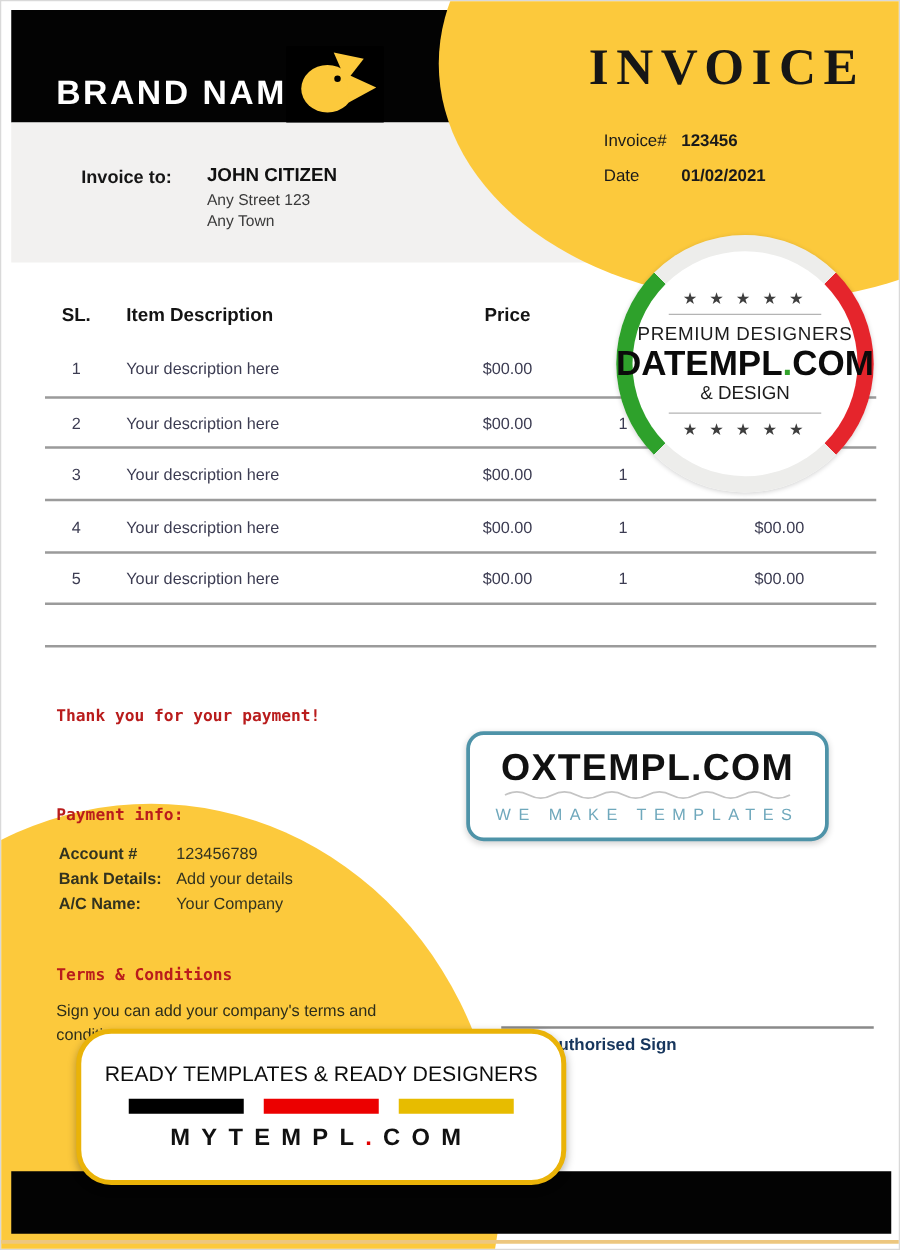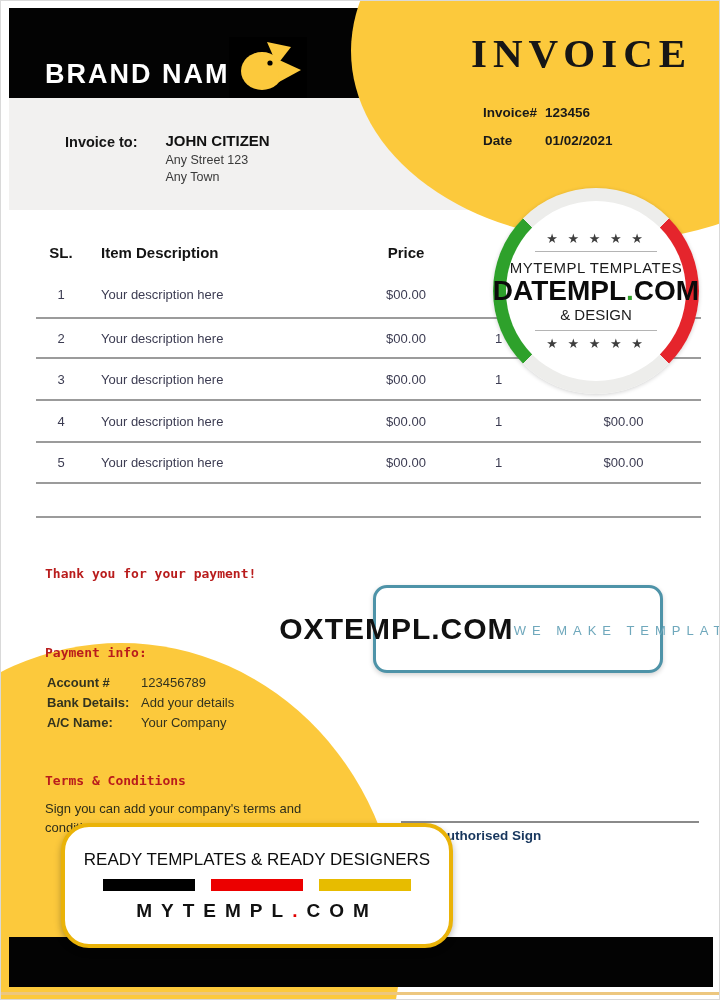--- a/index.html
+++ b/index.html
@@ -15,21 +15,21 @@
             background:var(--accent-yellow,#FCC93C);z-index:2;}
 
   .brand{position:absolute;left:44px;top:58px;z-index:3;color:#fff;font-weight:bold;
          font-size:27px;letter-spacing:2px;white-space:nowrap;}
   .logo{position:absolute;left:228px;top:36px;width:78px;height:61px;background:#000;z-index:3;}
 
   .invoice-title{position:absolute;left:470px;top:28px;z-index:3;font-family:"Liberation Serif",serif;
          font-weight:bold;font-size:41px;letter-spacing:6px;color:#161616;white-space:nowrap;}
   .meta{position:absolute;left:482px;top:104px;z-index:3;font-size:13.5px;color:#1a1a1a;}
   .meta-row{display:flex;margin-bottom:13px;}
-  .meta-label{width:62px;font-weight:bold;}
+  .meta-label{width:62px;font-weight:normal;}
   .meta-value{font-weight:bold;}
 
   .invoice-to{position:absolute;left:64px;top:131px;z-index:3;display:flex;gap:28px;}
   .invoice-to-label{font-weight:bold;font-size:14.5px;color:#161616;padding-top:2px;}
   .customer-name{font-weight:bold;font-size:15px;color:#111;}
   .customer-addr{font-size:12.5px;color:#3a3a3a;line-height:17px;margin-top:3px;}
 
   
   .table{position:absolute;left:35px;top:243px;width:665px;z-index:1;}
   .t-head,.t-row{display:grid;grid-template-columns:50px 275px 90px 95px 155px;box-sizing:border-box;}
@@ -53,21 +53,21 @@
   .stars{font-size:13px;color:#3e3e3e;letter-spacing:3px;line-height:15px;}
   .badge-sep{width:122px;height:1px;background:#b4b4b4;margin:5px 0;}
   .premium{font-size:15px;color:#1c1c1c;letter-spacing:.5px;margin-top:2px;}
   .datempl{font-size:28px;font-weight:bold;color:#0b0b0b;line-height:30px;}
   .datempl .dot{color:var(--dot-green,#31A22A);}
   .design{font-size:15px;color:#1c1c1c;margin-bottom:2px;}
 
   
   .ox{position:absolute;left:372px;top:584px;width:284px;height:82px;background:#fff;z-index:5;
       border:3px solid var(--teal-border,#4E93A8);border-radius:14px;box-shadow:0 2px 5px rgba(0,0,0,.18);
-      display:flex;flex-direction:row;align-items:center;justify-content:center;}
+      display:flex;flex-direction:column;align-items:center;justify-content:center;}
   .ox-domain{font-size:30px;font-weight:bold;color:#111;letter-spacing:1px;line-height:30px;}
   .ox-tag{font-size:13px;color:var(--teal-text,#6FA8BC);letter-spacing:6px;margin-top:2px;white-space:nowrap;}
 
   
   .mono-head{position:absolute;z-index:3;font-family:"DejaVu Sans Mono",monospace;font-weight:bold;
              font-size:13px;color:#b91c1c;white-space:nowrap;}
   .thanks{left:44px;top:565px;}
   .payhead{left:44px;top:644px;}
   .termshead{left:44px;top:772px;}
   .payrows{position:absolute;left:46px;top:672px;z-index:3;font-size:13px;color:#33331f;}
@@ -186,21 +186,21 @@
         <div></div>
         <div></div>
         <div></div>
     </div>
   </div>
 
   <div class="badge">
     <div class="badge-inner">
       <div class="stars">★ ★ ★ ★ ★</div>
       <div class="badge-sep"></div>
-      <div class="premium">MYTEMPL TEMPLATES</div>
+      <div class="premium">PREMIUM DESIGNERS</div>
       <div class="datempl"><span>DATEMPL</span><span class="dot">.</span><span>COM</span></div>
       <div class="design">&amp; DESIGN</div>
       <div class="badge-sep"></div>
       <div class="stars">★ ★ ★ ★ ★</div>
     </div>
   </div>
 
   <div class="mono-head thanks">Thank you for your payment!</div>
 
   <div class="ox">

